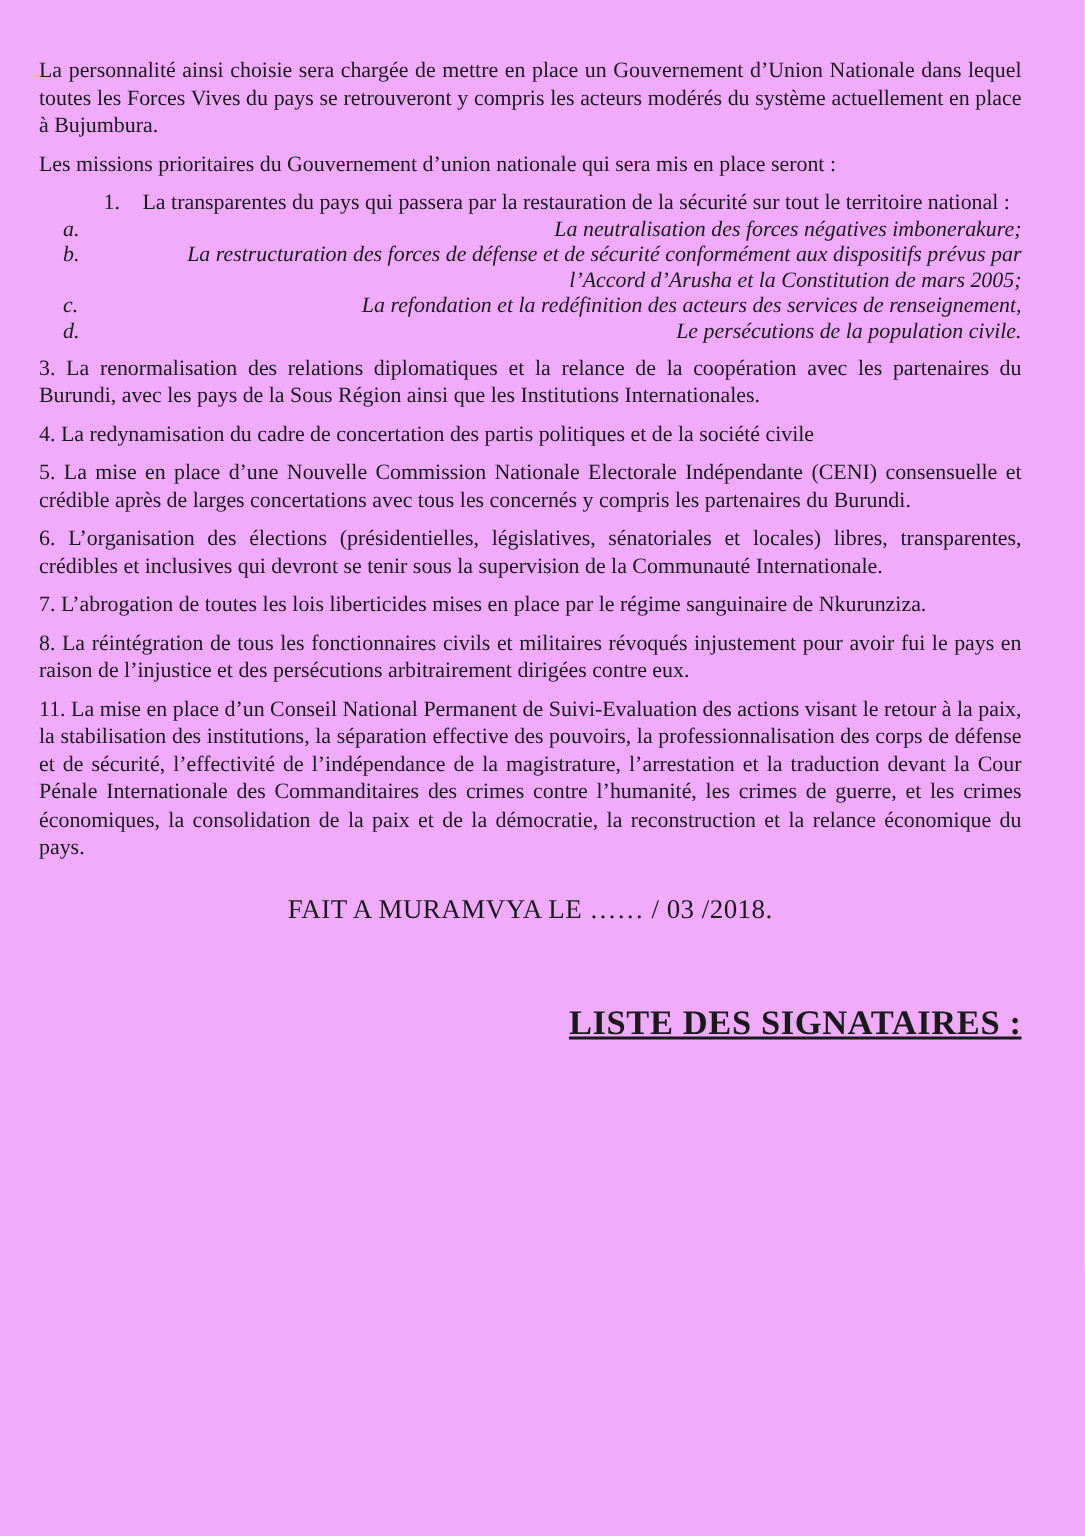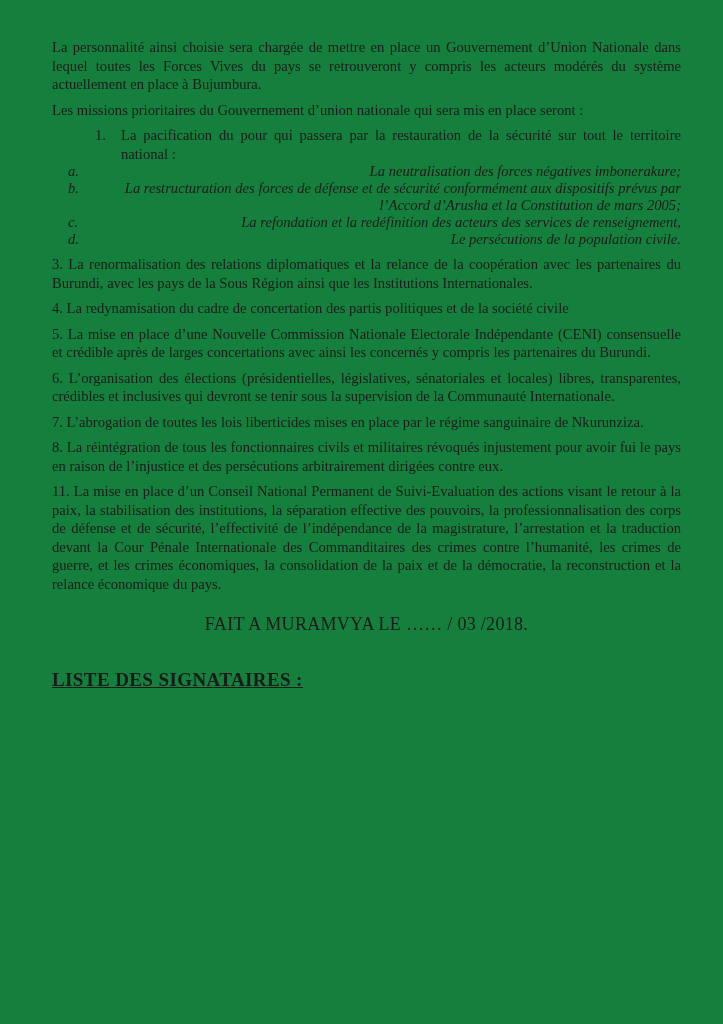--- a/index.html
+++ b/index.html
@@ -7,26 +7,26 @@
     padding: 0;
     width: 723px;
     height: 1024px;
     background: #ffffff;
     overflow: hidden;
   }
   .page {
     box-sizing: border-box;
     width: 723px;
     height: 1024px;
-    padding: 38px 42px 0 52px;
+    padding: 38px 42px 0 26px;
     font-family: "Liberation Serif", "DejaVu Serif", serif;
     font-size: 14.6px;
     line-height: 18.5px;
     color: #1a1a1a;
-    background: #15803d;
+    background: #f0abfc;
   }
   .para {
     margin: 0 0 7px 0;
     text-align: justify;
   }
   .missions-intro {
     margin-bottom: 7px;
   }
   
   .num1-row {
@@ -64,43 +64,43 @@
   }
   .dateline {
     margin: 21px 0 0 0;
     text-align: center;
     font-weight: normal;
     font-size: 18px;
     line-height: 20px;
     letter-spacing: 0.3px;
   }
   .signatories {
-    margin: 35px 0 0 0;
-    text-align: left;
+    margin: 55px 0 0 0;
+    text-align: right;
     font-weight: bold;
-    font-size: 19px;
+    font-size: 23px;
     line-height: 21px;
     letter-spacing: 0.4px;
   }
   .signatories .underlined {
     text-decoration: underline;
   }
 </style>
 </head>
 <body>
 
 <div class="page">
 
   <p class="para">La personnalité ainsi choisie sera chargée de mettre en place un Gouvernement d’Union Nationale dans lequel toutes les Forces Vives du pays se retrouveront y compris les acteurs modérés du système actuellement en place à Bujumbura.</p>
 
   <p class="para missions-intro">Les missions prioritaires du Gouvernement d’union nationale qui sera mis en place seront :</p>
 
   <div class="num1-row">
     <span class="marker">1.</span>
-    <span class="txt">La pacification du pour qui passera par la restauration de la sécurité sur tout le territoire national :</span>
+    <span class="txt">La transparentes du pays qui passera par la restauration de la sécurité sur tout le territoire national :</span>
   </div>
 
   <div class="sub-list">
     <div class="sub-row">
       <span class="marker">a.</span>
       <span class="txt">La neutralisation des forces négatives imbonerakure;</span>
     </div>
     <div class="sub-row">
       <span class="marker">b.</span>
       <span class="txt">La restructuration des forces de défense et de sécurité conformément aux dispositifs prévus par l’Accord d’Arusha et la Constitution de mars 2005;</span>
@@ -113,21 +113,21 @@
       <span class="marker">d.</span>
       <span class="txt">Le persécutions de la population civile.</span>
     </div>
   </div>
 
 
   <p class="num-para"><span>3.</span> <span>La renormalisation des relations diplomatiques et la relance de la coopération avec les partenaires du Burundi, avec les pays de la Sous Région ainsi que les Institutions Internationales.</span></p>
 
   <p class="num-para"><span>4.</span> <span>La redynamisation du cadre de concertation des partis politiques et de la société civile</span></p>
 
-  <p class="num-para"><span>5.</span> <span>La mise en place d’une Nouvelle Commission Nationale Electorale Indépendante (CENI) consensuelle et crédible après de larges concertations avec ainsi les concernés y compris les partenaires du Burundi.</span></p>
+  <p class="num-para"><span>5.</span> <span>La mise en place d’une Nouvelle Commission Nationale Electorale Indépendante (CENI) consensuelle et crédible après de larges concertations avec tous les concernés y compris les partenaires du Burundi.</span></p>
 
   <p class="num-para"><span>6.</span> <span>L’organisation des élections (présidentielles, législatives, sénatoriales et locales) libres, transparentes, crédibles et inclusives qui devront se tenir  sous la supervision de la Communauté Internationale.</span></p>
 
   <p class="num-para"><span>7.</span> <span>L’abrogation de toutes les lois liberticides mises en place par le régime sanguinaire de Nkurunziza.</span></p>
 
   <p class="num-para"><span>8.</span> <span>La réintégration de tous les fonctionnaires civils et militaires révoqués injustement pour avoir fui le pays en raison de l’injustice et des persécutions arbitrairement dirigées contre eux.</span></p>
 
 
 
   <p class="num-para"><span>11.</span> <span>La mise en place d’un Conseil National Permanent de Suivi-Evaluation des actions visant le retour à la paix, la stabilisation des institutions, la séparation effective des pouvoirs, la professionnalisation des corps de défense et de sécurité, l’effectivité de l’indépendance de la magistrature, l’arrestation et la traduction devant la Cour Pénale Internationale des Commanditaires des crimes contre l’humanité, les crimes de guerre, et les crimes économiques, la consolidation de la paix et de la démocratie, la reconstruction et la relance économique du pays.</span></p>

